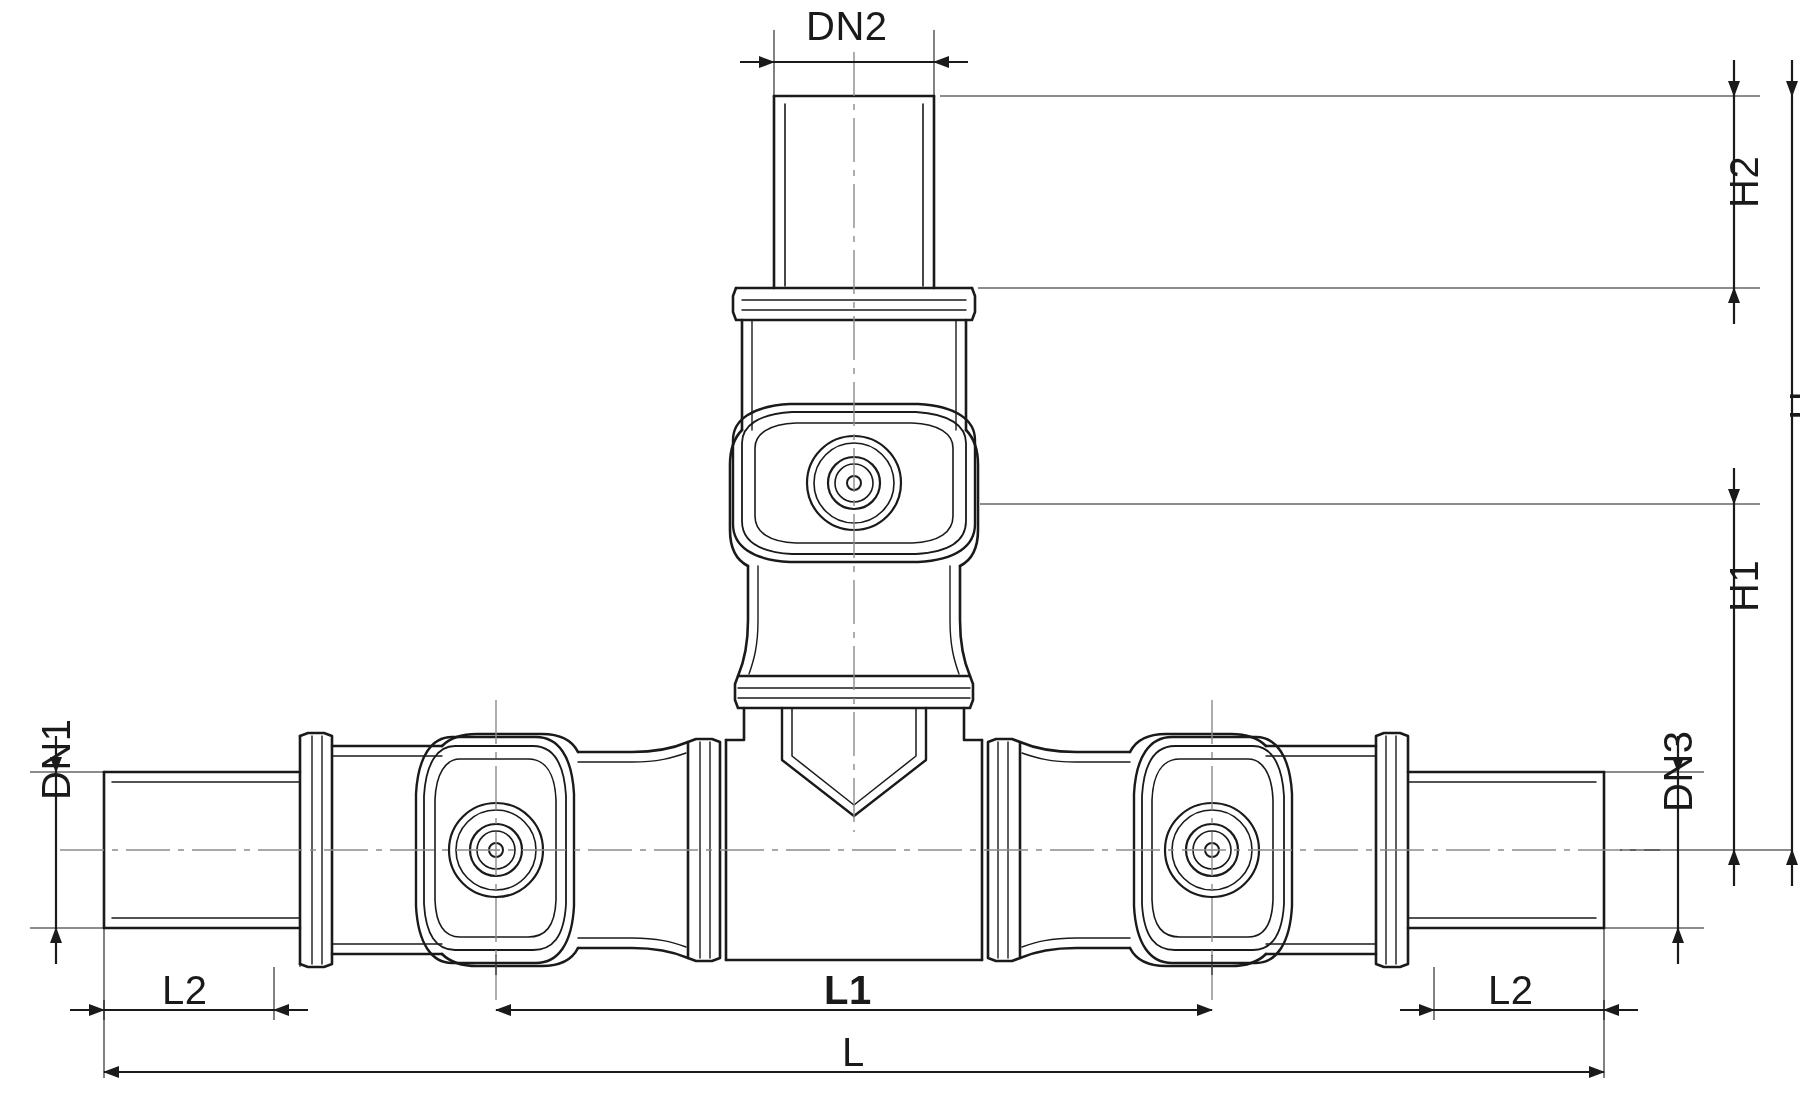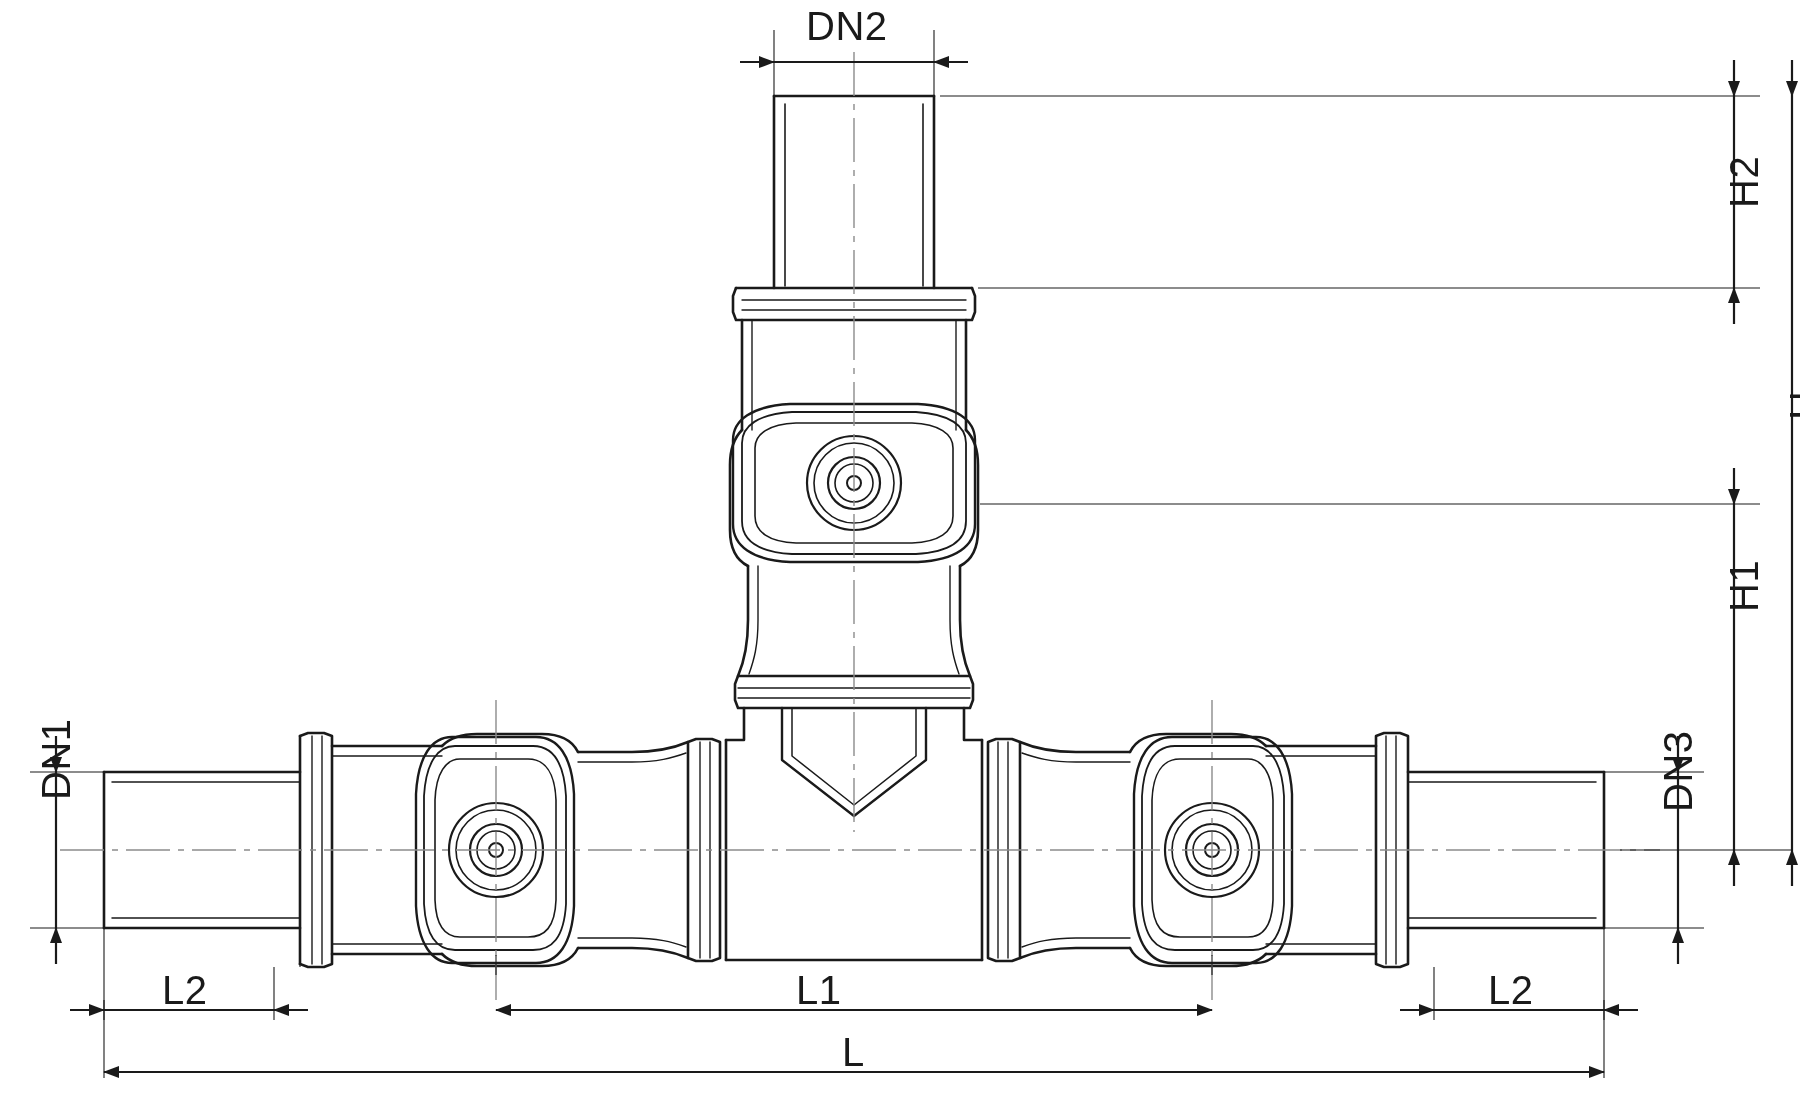--- a/index.html
+++ b/index.html
@@ -248,19 +248,19 @@
 <div class="lbl rot" style="left:1782px;top:420px;">H</div>
 
 <div class="lbl rot" style="left:1722px;top:612px;">H1</div>
 
 <div class="lbl rot" style="left:34px;top:800px;">DN1</div>
 
 <div class="lbl rot" style="left:1656px;top:812px;">DN3</div>
 
 <div class="lbl" style="left:162px;top:968px;">L2</div>
 
-<div class="lbl" style="left:796px;top:968px;">L1</div>
+<div class="lbl" style="left:824px;top:968px;font-weight:bold;">L1</div>
 
 <div class="lbl" style="left:1488px;top:968px;">L2</div>
 
 <div class="lbl" style="left:842px;top:1030px;">L</div>
 
 </div>
 
 </body></html>

